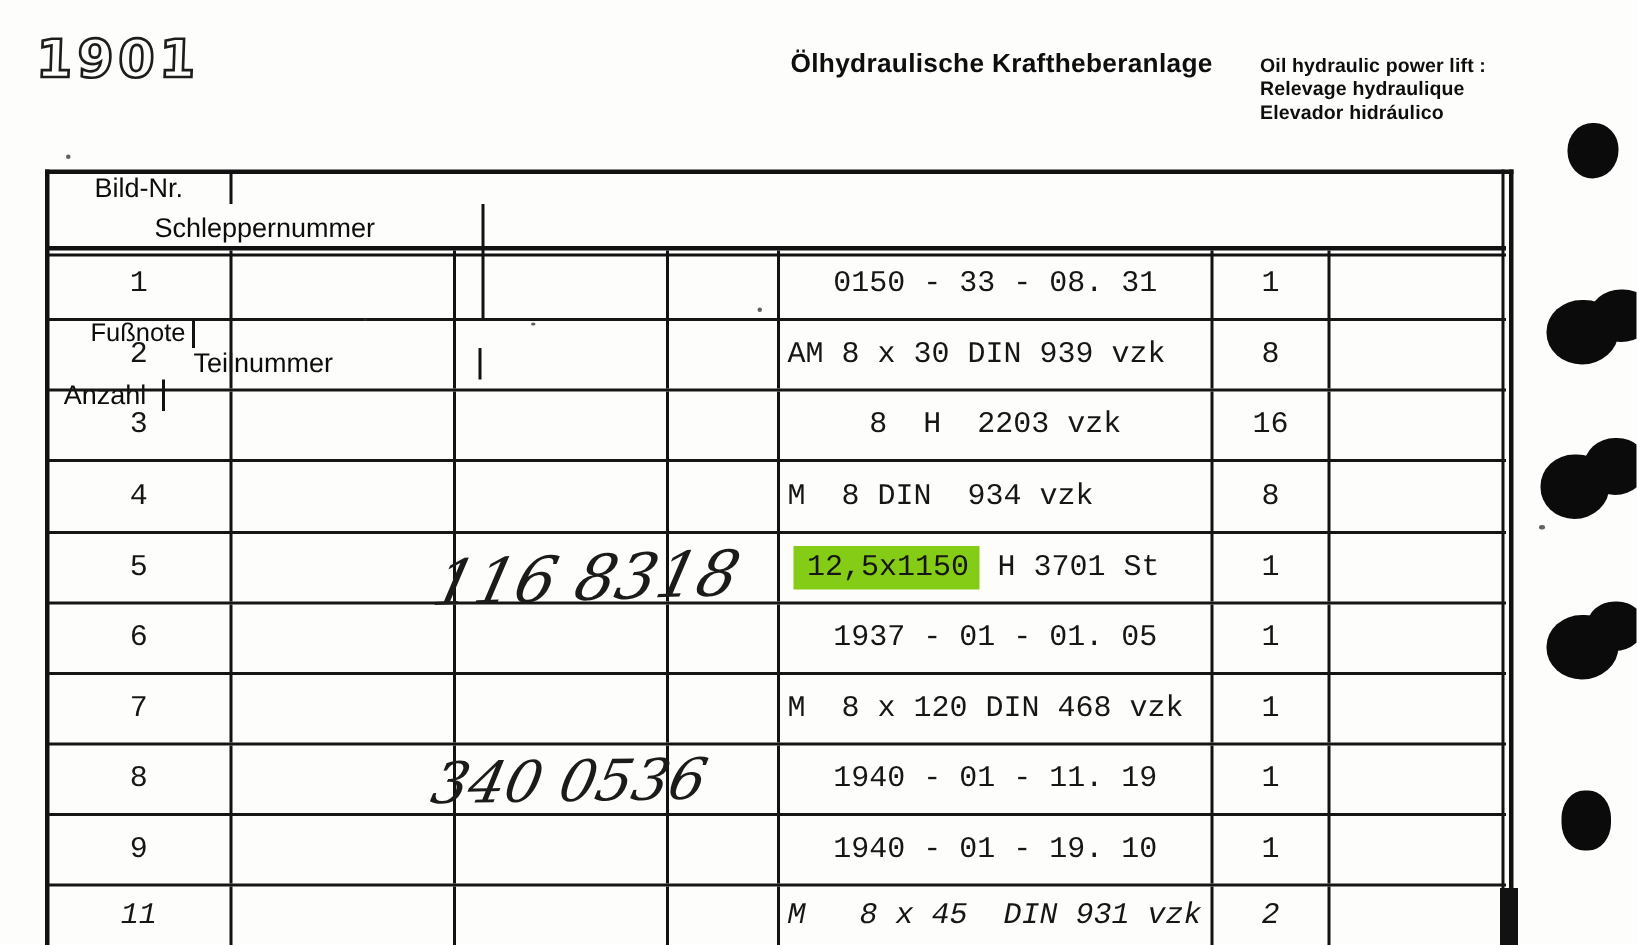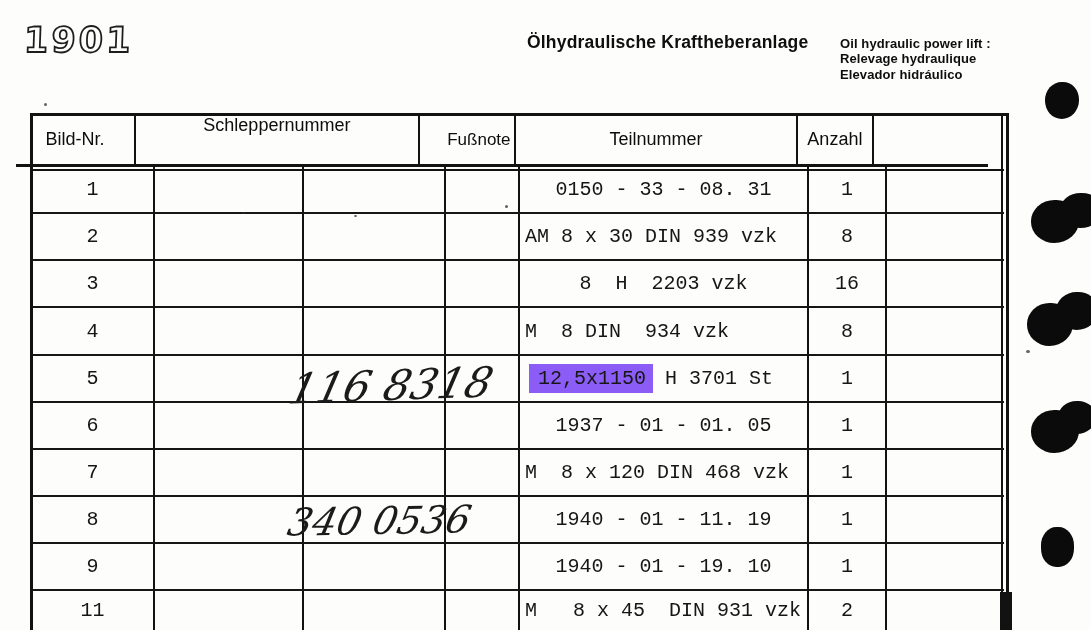--- a/index.html
+++ b/index.html
@@ -27,23 +27,23 @@
     left:840px;top:36px;
     font-size:13px;font-weight:700;line-height:15.4px;color:#0e0e0e;
     letter-spacing:.1px;
   }
 
   
   .ln{position:absolute;background:#121212;}
 
   
   .thead{
-    left:16px;top:115px;width:972px;height:52px;display:flex;
+    left:32px;top:115px;width:972px;height:52px;display:flex;
     box-sizing:border-box;
-    font-size:18px;color:#0d0d0d;
+    font-size:18px;color:#0d0d0d;flex-direction:column;
   }
   .th{box-sizing:border-box;border-right:2px solid #121212;
       display:flex;align-items:center;justify-content:center;}
   .th.last{border-right:none;}
   .th-group{flex-direction:column;justify-content:flex-start;padding:0;gap:24px;}
   .g-label{height:27px;display:flex;align-items:flex-end;justify-content:center;width:100%;box-sizing:border-box;}
   .g-sub{height:25px;display:flex;width:100%;box-sizing:border-box;}
   .g-sub .sub{box-sizing:border-box;display:flex;align-items:center;justify-content:center;font-size:17px;}
   .sub-ab{width:149px;border-right:2px solid #121212;}
   .sub-bis{flex:1;}
@@ -157,21 +157,21 @@
     <div class="td w-anz ctr">8</div>
     <div class="td w-end lastcol"></div>
   </div>
 
   <div class="tr" style="height:47px;">
     <div class="td w-bild ctr">5</div>
     <div class="td w-ab"></div>
     <div class="td w-bis"></div>
     <div class="td w-fuss"></div>
     <div class="td w-part lft" style="padding-left:9px;">
-      <span class="hl" style="background: #8b5cf6;">12,5x1150</span><span> H 3701 St</span>
+      <span class="hl" style="background: #84cc16;">12,5x1150</span><span> H 3701 St</span>
     </div>
     <div class="td w-anz ctr">1</div>
     <div class="td w-end lastcol"></div>
   </div>
 
   <div class="tr" style="height:47px;">
     <div class="td w-bild ctr">6</div>
     <div class="td w-ab"></div>
     <div class="td w-bis"></div>
     <div class="td w-fuss"></div>
@@ -203,21 +203,21 @@
   <div class="tr" style="height:47px;">
     <div class="td w-bild ctr">9</div>
     <div class="td w-ab"></div>
     <div class="td w-bis"></div>
     <div class="td w-fuss"></div>
     <div class="td w-part ctr">1940 - 01 - 19. 10</div>
     <div class="td w-anz ctr">1</div>
     <div class="td w-end lastcol"></div>
   </div>
 
-  <div class="tr last" style="height:39px;">
+  <div class="tr last" style="height:39px;font-style:italic;">
     <div class="td w-bild ctr">11</div>
     <div class="td w-ab"></div>
     <div class="td w-bis"></div>
     <div class="td w-fuss"></div>
     <div class="td w-part lft">M   8 x 45  DIN 931 vzk</div>
     <div class="td w-anz ctr">2</div>
     <div class="td w-end lastcol"></div>
   </div>
 
 </div>

